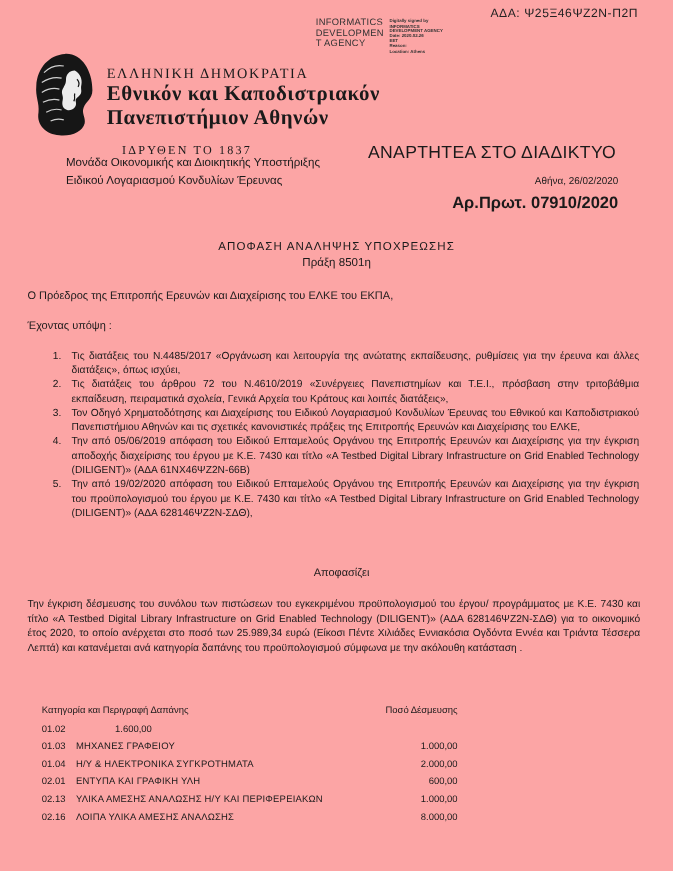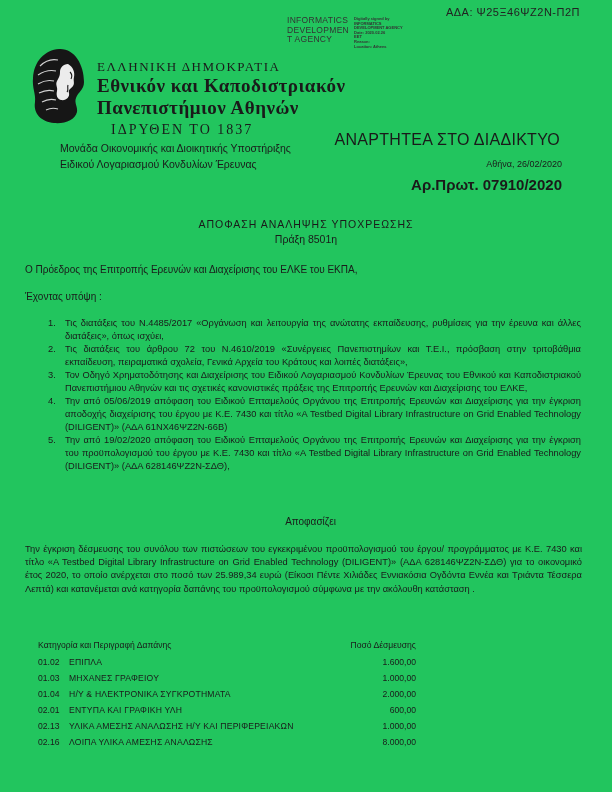--- a/index.html
+++ b/index.html
@@ -1,38 +1,38 @@
 <!DOCTYPE html>
 <html><head>
 <meta charset="utf-8">
 <style>
   * { margin:0; padding:0; box-sizing:border-box; }
   html,body { background:#888; }
   .page {
     position:relative; width:612px; height:792px; margin:0 auto;
-    background:#22c55e; color:#1a1a1a; overflow:hidden;
+    background:#fca5a5; color:#1a1a1a; overflow:hidden;
     font-family:"Liberation Sans", sans-serif;
   }
   .pre { white-space:pre-line; }
 
   
   .ada { position:absolute; top:6px; right:32px; font-size:11px; letter-spacing:.5px; color:#222; }
 
   
   .stamp { position:absolute; left:287px; top:16px; display:flex; gap:5px; color:#333; }
   .stamp-agency { font-size:8.5px; line-height:9.5px; letter-spacing:.3px; }
   .stamp-details { font-size:4px; line-height:4.6px; font-weight:bold; transform:translateY(1px); }
 
   
   .header-block { position:absolute; left:30px; top:48px; display:flex; gap:9px; }
   .emblem { width:58px; height:76px; flex:0 0 auto; }
   .header-text { font-family:"Liberation Serif", serif; }
   .republic { font-size:13px; letter-spacing:1.5px; margin-top:11px; }
   .uni { font-size:19px; font-weight:bold; line-height:22px; letter-spacing:.5px; }
-  .founded { font-size:14px; letter-spacing:2px; margin-top:3px; margin-left:14px; }
+  .founded { font-size:11px; letter-spacing:2px; margin-top:12px; margin-left:14px; }
 
   .unit { position:absolute; left:60px; top:141px; font-size:10.5px; line-height:15.5px; }
 
   .posted { position:absolute; top:131px; right:52px; font-size:16px; letter-spacing:.3px; }
   .city-date { position:absolute; top:159px; right:50px; font-size:9px; font-weight:normal; }
   .protocol { position:absolute; top:176px; right:50px; font-size:15px; font-weight:bold;text-align:center; }
 
   .doc-title { position:absolute; top:218px; left:0; width:100%; text-align:center; font-size:10.5px; letter-spacing:1px; }
   .act-no { position:absolute; top:233px; left:0; width:100%; text-align:center; font-size:10.5px; }
 
@@ -137,21 +137,20 @@
   <div class="decision-heading">Αποφασίζει</div>
   <div class="decision-body">Την έγκριση δέσμευσης του συνόλου των πιστώσεων του εγκεκριμένου προϋπολογισμού του έργου/ προγράμματος με Κ.Ε. 7430 και τίτλο «A Testbed Digital Library Infrastructure on Grid Enabled Technology (DILIGENT)» (ΑΔΑ 628146ΨΖ2Ν-ΣΔΘ) για το οικονομικό έτος 2020, το οποίο ανέρχεται στο ποσό των 25.989,34 ευρώ (Είκοσι Πέντε Χιλιάδες Εννιακόσια Ογδόντα Εννέα και Τριάντα Τέσσερα Λεπτά) και κατανέμεται ανά κατηγορία δαπάνης του προϋπολογισμού σύμφωνα με την ακόλουθη κατάσταση .</div>
 
   <div class="expense-table">
     <div class="t-header">
       <span>Κατηγορία και Περιγραφή Δαπάνης</span>
       <span>Ποσό Δέσμευσης</span>
     </div>
     <div class="t-row">
       <span class="t-code">01.02</span>
-      <span class="t-desc">ΕΠΙΠΛΑ</span>
       <span class="t-amount">1.600,00</span>
     </div>
     <div class="t-row">
       <span class="t-code">01.03</span>
       <span class="t-desc">ΜΗΧΑΝΕΣ ΓΡΑΦΕΙΟΥ</span>
       <span class="t-amount">1.000,00</span>
     </div>
     <div class="t-row">
       <span class="t-code">01.04</span>
       <span class="t-desc">Η/Υ &amp; ΗΛΕΚΤΡΟΝΙΚΑ ΣΥΓΚΡΟΤΗΜΑΤΑ</span>

